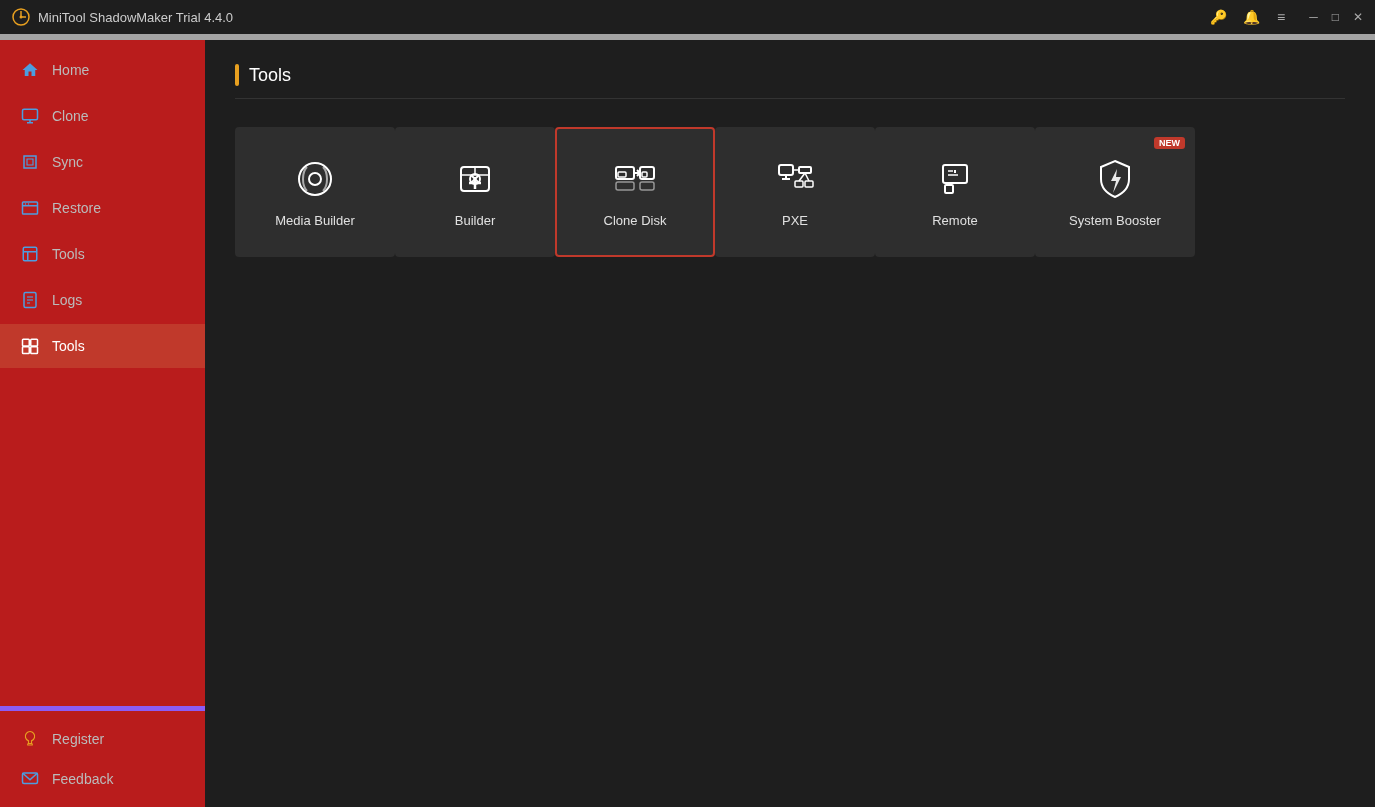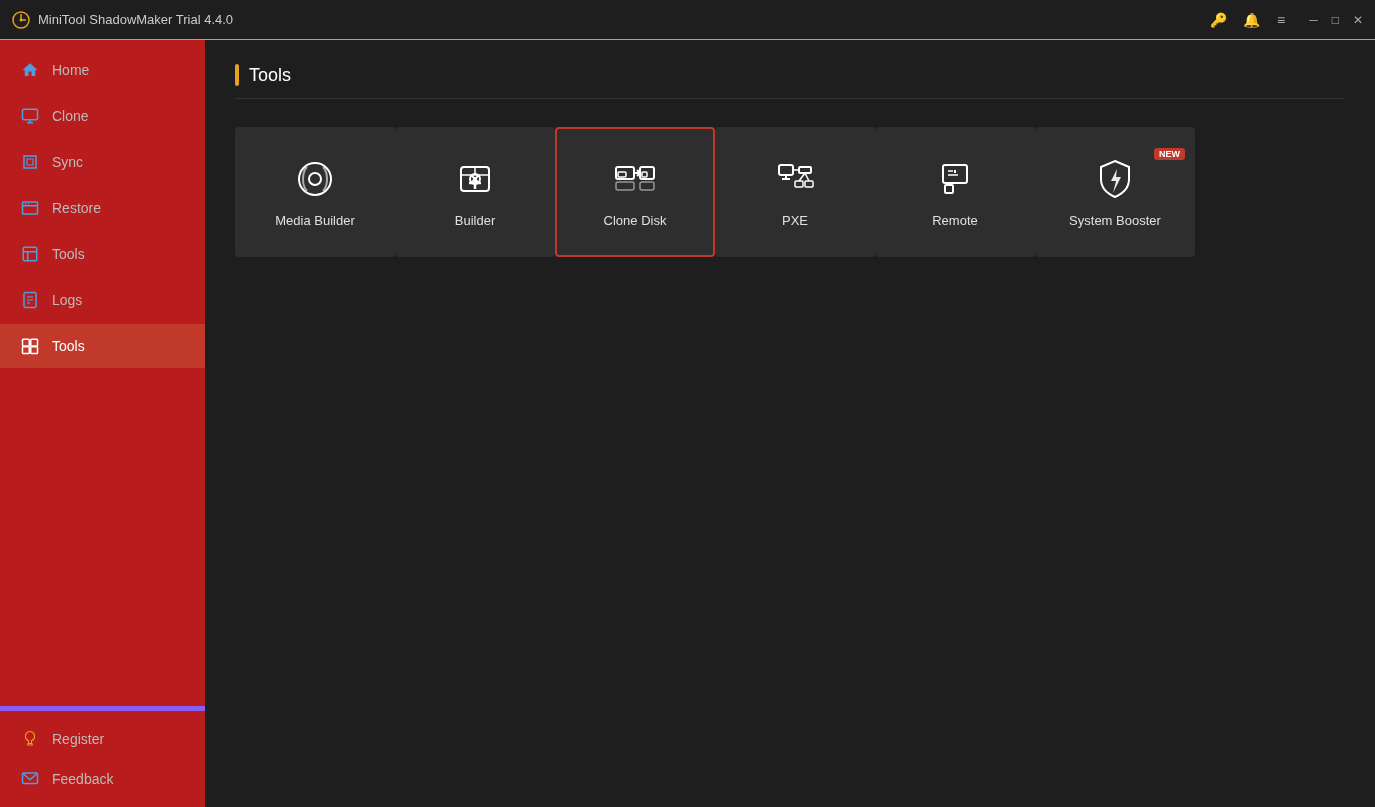--- a/index.html
+++ b/index.html
@@ -13,21 +13,21 @@
     }
 
     
     .title-bar {
       height: 40px;
       background: #1e1e1e;
       display: flex;
       align-items: center;
       justify-content: space-between;
       padding: 0 12px;
-      border-bottom: 1px solid #a3a3a3;
+      border-bottom: 6px solid #a3a3a3;
     }
     .title-bar-left {
       display: flex;
       align-items: center;
       gap: 8px;
     }
     .app-logo {
       width: 18px;
       height: 18px;
       color: #e8a020;
@@ -171,21 +171,21 @@
       justify-content: center;
       color: #fff;
     }
     .tool-card-label {
       font-size: 13px;
       color: #e0e0e0;
       text-align: center;
     }
     .new-badge {
       position: absolute;
-      top: 19px;
+      top: 8px;
       right: 8px;
       background: #c0392b;
       color: #fff;
       font-size: 9px;
       font-weight: bold;
       padding: 1px 5px;
       border-radius: 3px;
     }
 
     

